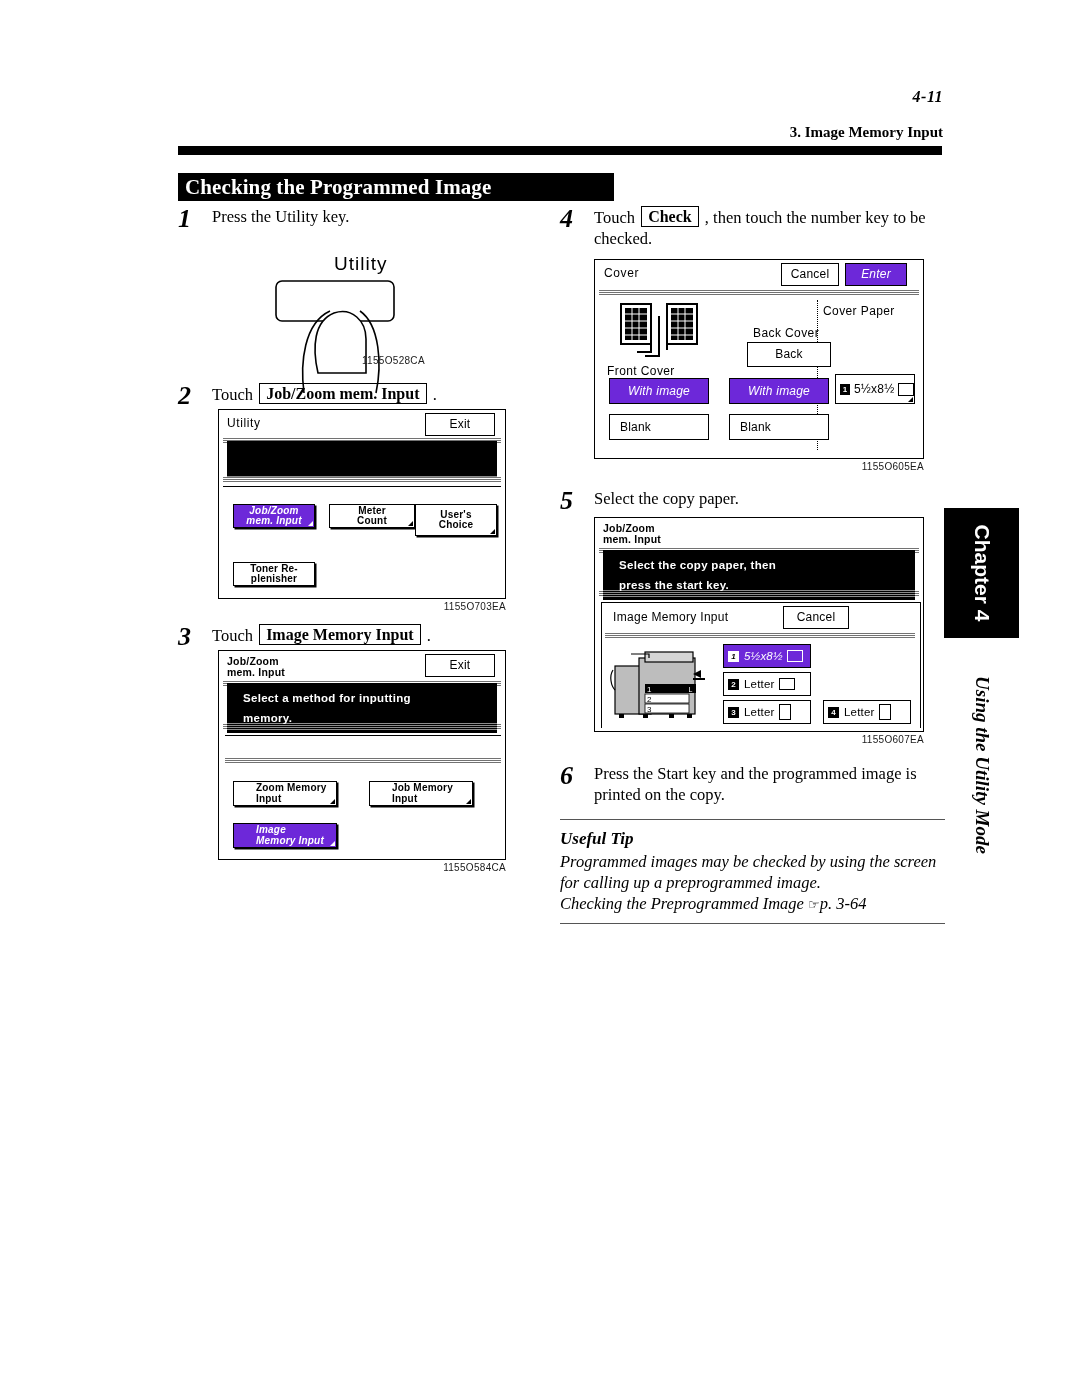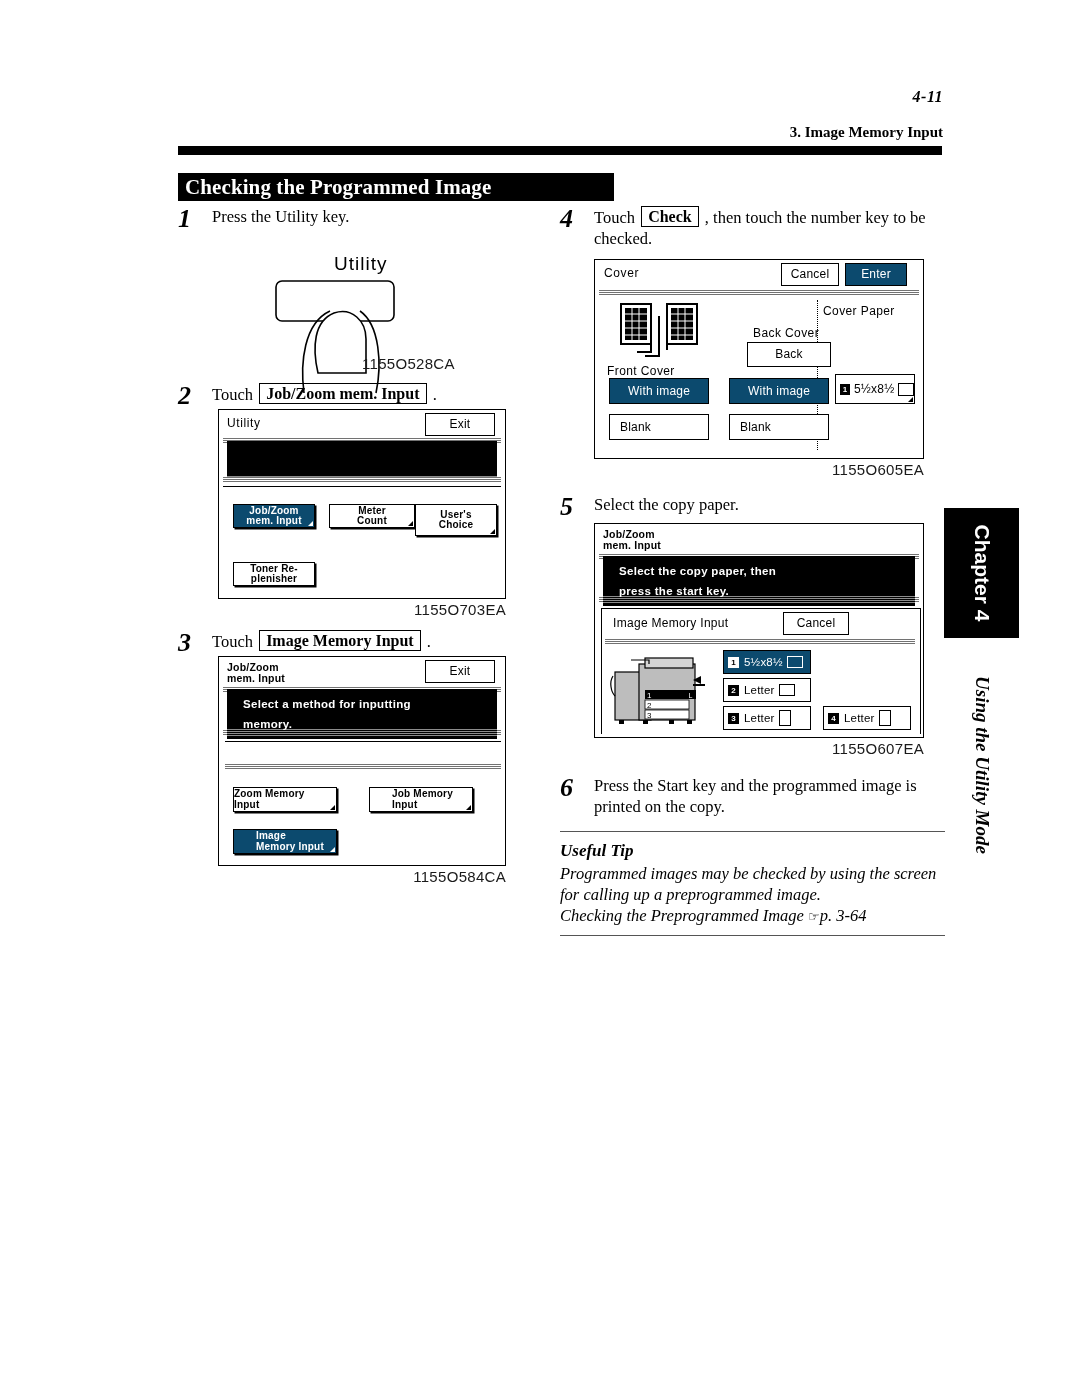--- a/index.html
+++ b/index.html
@@ -21,37 +21,37 @@
   .colR{position:absolute;left:560px;top:206px;width:385px;}
 
   
   .step{position:relative;margin-bottom:4px;}
   .stepnum{position:absolute;left:0;top:0;font-style:italic;font-weight:bold;font-size:26px;line-height:26px;}
   .steptxt{margin-left:34px;font-size:16.5px;line-height:21px;}
   .keybox{display:inline-block;border:1.4px solid #000;font-weight:bold;font-size:16px;
           padding:0 6px;line-height:19px;margin:0 2px;vertical-align:1px;}
 
   
-  .figid{font-family:"Liberation Sans",sans-serif;font-size:15px;text-align:right;color:#1a1a1a;letter-spacing:.3px;margin-top:2px;}
+  .figid{font-family:"Liberation Sans",sans-serif;font-size:10px;text-align:right;color:#1a1a1a;letter-spacing:.3px;margin-top:2px;}
 
   
   .lcd{border:1.6px solid #000;background:#fff;box-sizing:border-box;position:relative;
        font-family:"Liberation Sans",sans-serif;}
   .lcd-title{font-size:10.5px;font-weight:bold;letter-spacing:.2px;line-height:11px;}
   .lcd-titlethin{font-size:12px;font-weight:normal;letter-spacing:.6px;}
   .hatch{background-image:repeating-linear-gradient(0deg,#000 0 1px,#fff 1px 2px),
                          repeating-linear-gradient(90deg,#000 0 1px,#fff 1px 2px);
          background-size:2px 2px;opacity:.55;}
   .msgbar{background:#000;color:#fff;font-weight:bold;font-size:11.5px;line-height:20px;
           padding:5px 0 5px 16px;letter-spacing:.3px;box-sizing:border-box;}
   .btn{position:absolute;border:1.5px solid #000;background:#fff;box-sizing:border-box;
        display:flex;align-items:center;justify-content:center;text-align:center;
        font-size:10px;font-weight:bold;line-height:10.5px;letter-spacing:.2px;
        box-shadow:1.5px 1.5px 0 #000;}
-  .btn.sel{background:#0c4a6e;color:#fff;}
+  .btn.sel{background:#6d28d9;color:#fff;font-style:italic;}
   .btn.plain{font-weight:normal;font-size:12px;box-shadow:none;}
   .btn .corner{position:absolute;right:1px;bottom:1px;width:0;height:0;
        border-left:5px solid transparent;border-bottom:5px solid #000;}
   .btn.sel .corner{border-bottom-color:#fff;}
 
   
   .chaptab{position:absolute;left:944px;top:508px;width:75px;height:130px;background:#000;}
   .chaptab span{position:absolute;left:50%;top:50%;transform:translate(-50%,-50%) rotate(90deg);
        white-space:nowrap;color:#fff;font-family:"Liberation Sans",sans-serif;font-weight:bold;font-size:21px;}
   .chapsub{position:absolute;left:944px;top:650px;width:75px;height:230px;}
@@ -157,21 +157,21 @@
         <div style="position:absolute;left:8px;top:5px;white-space:pre-line;" class="lcd-title">Job/Zoom
 mem. Input</div>
         <div class="btn plain" style="left:206px;top:3px;width:70px;height:23px;">Exit</div>
         <div class="hatch" style="position:absolute;left:4px;top:29px;width:278px;height:7px;"></div>
         <div class="msgbar" style="position:absolute;left:8px;top:32px;width:270px;white-space:pre-line;">Select a method for inputting
 memory.</div>
         <div class="hatch" style="position:absolute;left:4px;top:72px;width:278px;height:7px;"></div>
         <div style="position:absolute;left:6px;top:84px;width:276px;height:1.4px;background:#000;"></div>
         <div class="hatch" style="position:absolute;left:6px;top:106px;width:276px;height:6px;"></div>
 
-        <div class="btn" style="left:14px;top:130px;width:104px;height:25px;text-align:left;justify-content:flex-start;">
+        <div class="btn" style="left:14px;top:130px;width:104px;height:25px;text-align:left;justify-content:flex-start;padding-left:22px;">
           <span style="white-space:pre-line;">Zoom Memory
 Input</span>
           <i class="corner"></i>
         </div>
         <div class="btn" style="left:150px;top:130px;width:104px;height:25px;text-align:left;justify-content:flex-start;padding-left:22px;">
           <span style="white-space:pre-line;">Job Memory
 Input</span>
           <i class="corner"></i>
         </div>
         <div class="btn sel" style="left:14px;top:172px;width:104px;height:25px;text-align:left;justify-content:flex-start;padding-left:22px;">

